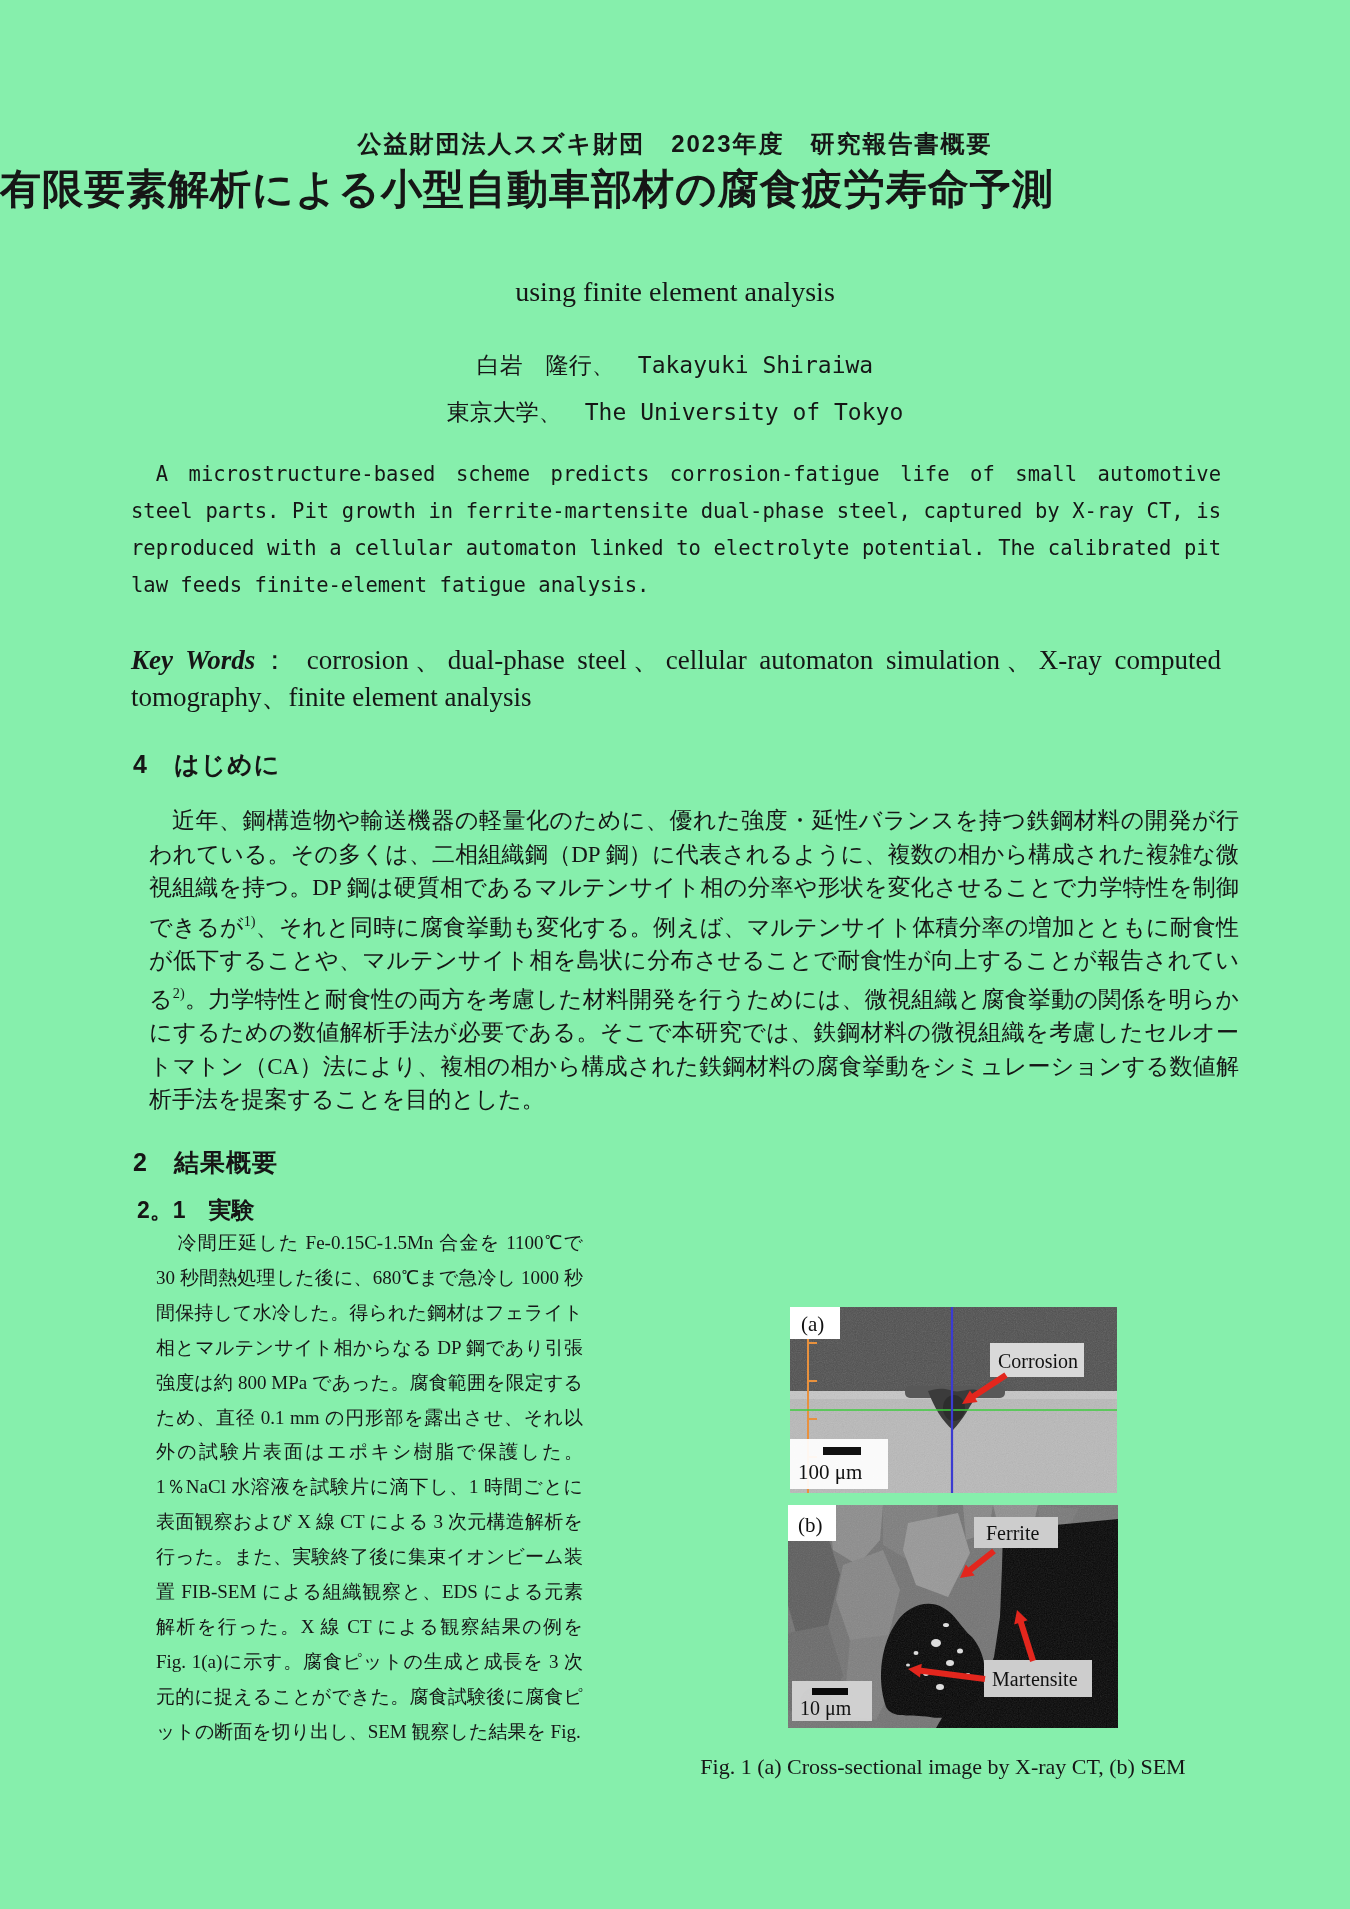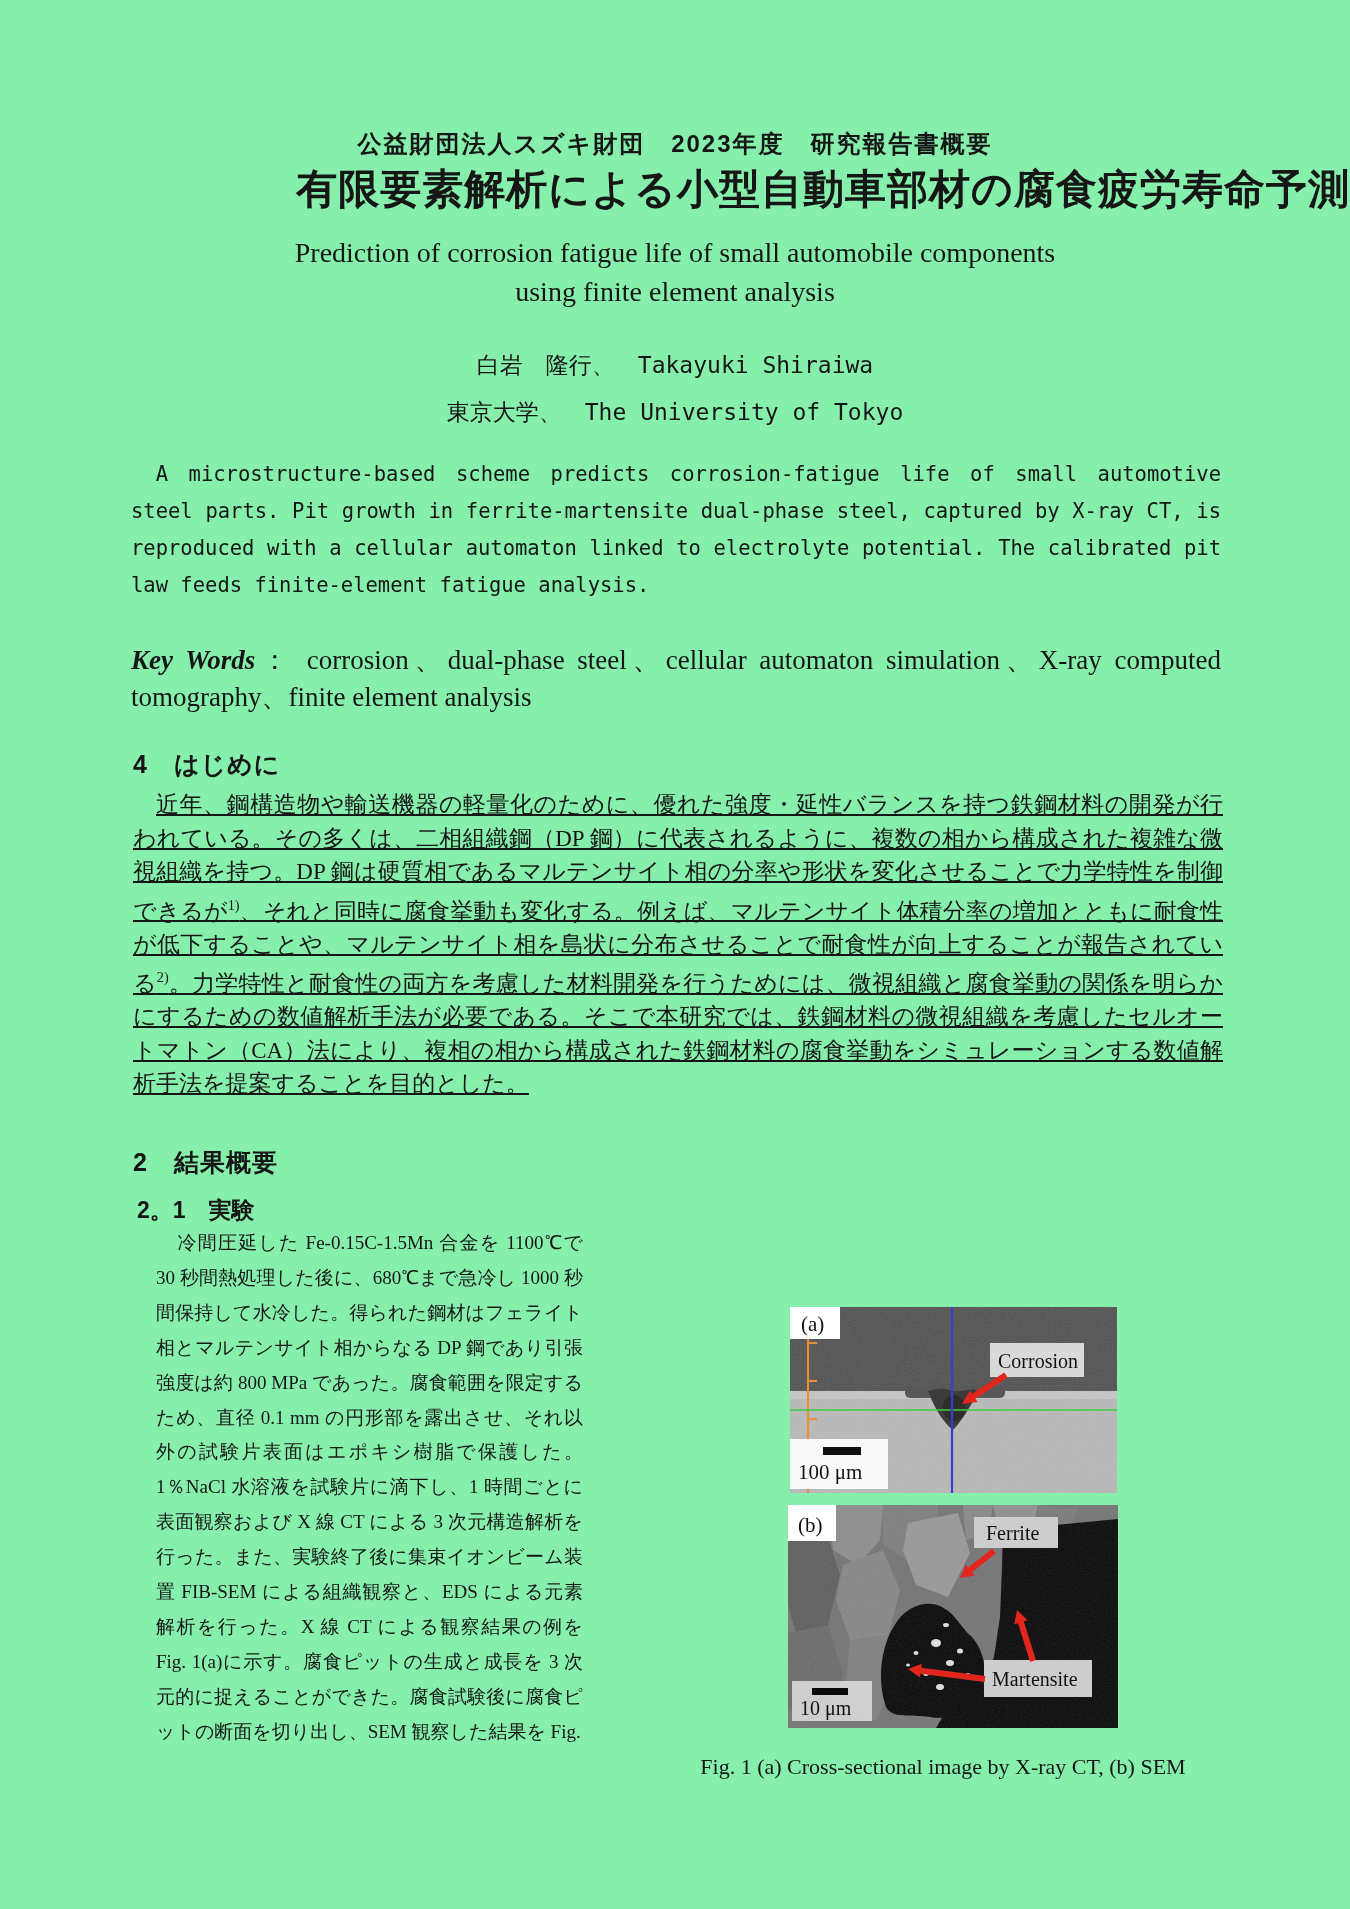--- a/index.html
+++ b/index.html
@@ -2,21 +2,21 @@
 <html><head>
 <meta charset="utf-8">
 <style>
   html,body { margin:0; padding:0; background:#ffffff; }
   .page { position:relative; width:1350px; height:1909px; background:#86efac;
           font-family:"Liberation Serif", serif; color:#161616; overflow:hidden; }
 
   .doc-header { position:absolute; top:128px; left:0; width:100%; text-align:center;
                 font-family:"Liberation Sans", sans-serif; font-weight:600;
                 font-size:24px; letter-spacing:2px; }
-  .title-ja { position:absolute; top:162px; left:0; width:100%; text-align:right; margin:0;
+  .title-ja { position:absolute; top:162px; left:0; width:100%; text-align:left; margin:0;
               font-family:"Liberation Sans", sans-serif; font-weight:800;
               font-size:41px; letter-spacing:1px; }
   .title-en { position:absolute; left:0; width:100%; text-align:center; font-size:28px; }
   .title-en.l1 { top:237px; } .title-en.l2 { top:276px; }
 
   .author-line { position:absolute; left:0; width:100%; text-align:center;
                  font-family:"DejaVu Sans Mono", monospace; font-size:23px; }
   .author-line.l1 { top:350px; } .author-line.l2 { top:397px; }
 
   .abstract { position:absolute; top:456px; left:131px; width:1090px; margin:0;
@@ -28,21 +28,21 @@
   .kw-label { font-weight:bold; font-style:italic; }
 
   .sec-h { position:absolute; left:133px; margin:0;
            font-family:"Liberation Sans", sans-serif; font-weight:700;
            font-size:25px; letter-spacing:1px; }
   .sec-h.s1 { top:748px; } .sec-h.s2 { top:1146px; }
   .subsec-h { position:absolute; left:133px; top:1191px; margin:4px;
               font-family:"Liberation Sans", sans-serif; font-weight:700; font-size:23px; }
 
   .body-text { font-size:23px; line-height:33.5px; text-align:justify; }
-  .sec1-body { position:absolute; top:788px; left:133px; width:1090px; margin:0; text-indent:23px;text-decoration:underline; }
+  .sec1-body { position:absolute; top:788px; left:133px; width:1090px; margin:16px; text-indent:23px; }
   sup { font-size:0.62em; }
 
   .columns { position:absolute; top:1226px; left:156px; width:1034px; display:flex; }
   .col-left { width:427px; margin:0; font-size:19px; line-height:34.9px;
               text-align:justify; text-indent:21.5px; }
   .col-right { position:relative; margin-left:113px; width:494px; }
   .right-par { margin:0; font-size:21.5px; line-height:34.9px; text-align:justify; }
 
   .fig-a { position:absolute; top:81px; left:94px; width:327px; height:186px; display:block; }
   .fig-b { position:absolute; top:279px; left:92px; width:330px; height:223px; display:block; }
@@ -54,21 +54,20 @@
 
   svg text { font-family:"Liberation Serif", serif; fill:#111; }
 </style>
 </head>
 <body>
 
 <div class="page">
 
   <div class="doc-header">公益財団法人スズキ財団　2023年度　研究報告書概要</div>
   <h1 class="title-ja">有限要素解析による小型自動車部材の腐食疲労寿命予測</h1>
-  <div class="title-en l1">Prediction of corrosion fatigue life of small automobile components</div>
   <div class="title-en l2">using finite element analysis</div>
 
   <div class="author-line l1">白岩　隆行、　Takayuki Shiraiwa</div>
   <div class="author-line l2">東京大学、　The University of Tokyo</div>
 
   <p class="abstract">A microstructure-based scheme predicts corrosion-fatigue life of small automotive steel parts. Pit growth in ferrite-martensite dual-phase steel, captured by X-ray CT, is reproduced with a cellular automaton linked to electrolyte potential. The calibrated pit law feeds finite-element fatigue analysis.</p>
 
   <p class="keywords"><span class="kw-label">Key Words</span><span>：  </span><span>corrosion、dual-phase steel、cellular automaton simulation、X-ray computed tomography、finite element analysis</span></p>
 
   <h2 class="sec-h s1">4　はじめに</h2>

